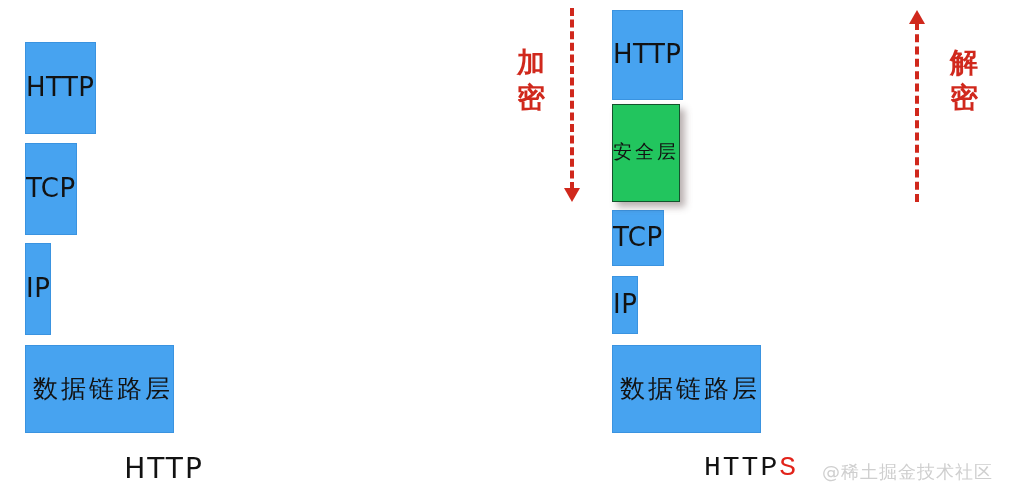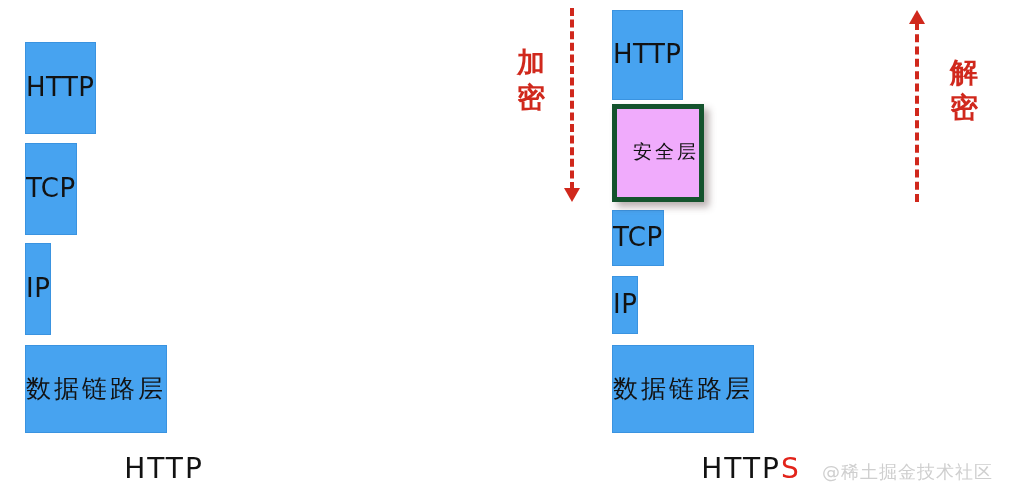--- a/index.html
+++ b/index.html
@@ -38,56 +38,56 @@
     text-align: center;
     line-height: 1.15;
     color: #111111;
     letter-spacing: 0.5px;
   }
   .layer-box.blue {
     background: #47a3f0;
     border: 1px solid #3a93e0;
   }
   .layer-box.red {
-    background: #f0abfc;
-    border: 5px solid #14532d;
+    background: #22c55e;
+    border: 1px solid #14532d;
     box-shadow: 5px 5px 7px rgba(90,70,70,0.42);
     z-index: 3;
-    padding-left: 16px;
   }
 
   .layer-label {
     font-size: 26px;
     font-weight: 400;
     color: #121212;
   }
   .layer-label.cjk {
     font-size: 25px;
     letter-spacing: 3px;
+    padding-left: 7px;
   }
   .layer-label.small-cjk {
     font-size: 19px;
     letter-spacing: 3px;
     margin-bottom: 2px;
   }
   .layer-label.ssl {
     font-size: 25px;
     letter-spacing: 0.5px;
   }
 
   
   .caption {
     position: absolute;
     font-size: 28px;
     color: #121212;
     letter-spacing: 2px;
     white-space: nowrap;
   }
   #caption-http  { left: 0;   top: 452px; width: 328px; text-align: center; }
-  #caption-https { left: 612px; top: 452px; width: 278px; text-align: center; }
+  #caption-https { left: 612px; top: 452px; width: 278px; text-align: center; font-family: Liberation Mono, monospace; }
   #caption-https .s-red { color: #e2231a; }
 
   
   #watermark {
     position: absolute;
     left: 822px;
     top: 460px;
     font-size: 18px;
     color: #cfcfcf;
     letter-spacing: 1px;
@@ -125,21 +125,21 @@
     text-align: center;
     letter-spacing: 0;
   }
 
   #arrow-encrypt-line { left: 570px; top: 8px;  height: 182px; }
   #arrow-encrypt-head { left: 564px; top: 188px; }
   #arrow-encrypt-label{ left: 516px; top: 45px; }
 
   #arrow-decrypt-line { left: 915px; top: 22px; height: 180px; }
   #arrow-decrypt-head { left: 909px; top: 10px; }
-  #arrow-decrypt-label{ left: 949px; top: 57px; font-family: Liberation Mono, monospace; }
+  #arrow-decrypt-label{ left: 949px; top: 45px; }
 </style>
 </head>
 <body>
 
 <div class="canvas">
 
   <div class="stack" id="stack-http">
 
     <div class="layer-box blue" style="top:42px; height:92px;">
       <span class="layer-label">HTTP</span>

